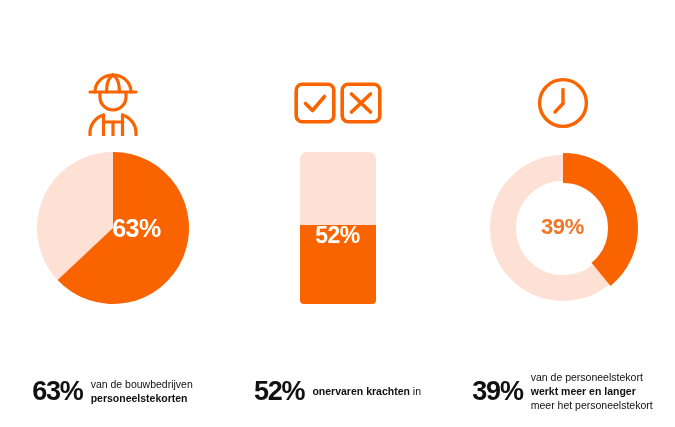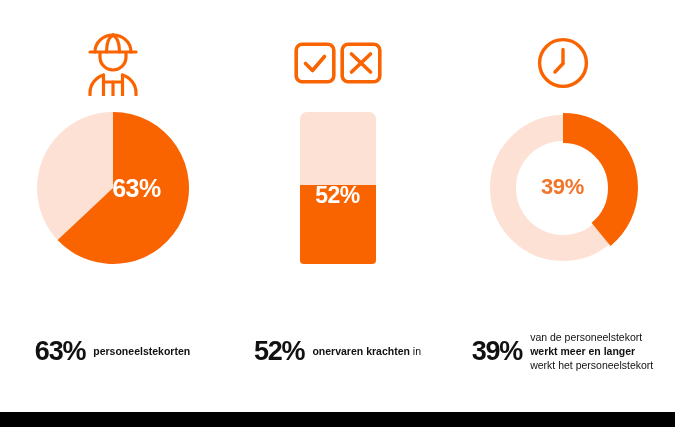--- a/index.html
+++ b/index.html
@@ -14,20 +14,21 @@
     position: relative;
     overflow: hidden;
     font-family: "Liberation Sans", sans-serif;
     -webkit-font-smoothing: antialiased;
   }
 
   .stage {
     position: absolute;
     inset: 0;
     background: #ffffff;
+    margin-top: 40px;
   }
 
   
   .columns {
     position: absolute;
     left: 0;
     top: 0;
     width: 675px;
     height: 400px;
     display: flex;
@@ -245,37 +246,38 @@
       </div>
     </div>
 
   </div>
 
   <div class="captions">
 
     <div class="caption">
       <div class="cap-pct">63%</div>
       <div class="cap-text">
+        <div>van de bouwbedrijven</div>
         <div class="b">personeelstekorten</div>
       </div>
     </div>
 
     <div class="caption">
       <div class="cap-pct">52%</div>
       <div class="cap-text">
         <div><span class="b">onervaren krachten</span> in</div>
       </div>
     </div>
 
     <div class="caption">
       <div class="cap-pct">39%</div>
       <div class="cap-text">
         <div>van de personeelstekort</div>
         <div class="b">werkt meer en langer</div>
-        <div>werkt het personeelstekort</div>
+        <div>meer het personeelstekort</div>
       </div>
     </div>
 
   </div>
 
   <div class="bottom-bar"></div>
 
 </div>
 
 </body></html>

